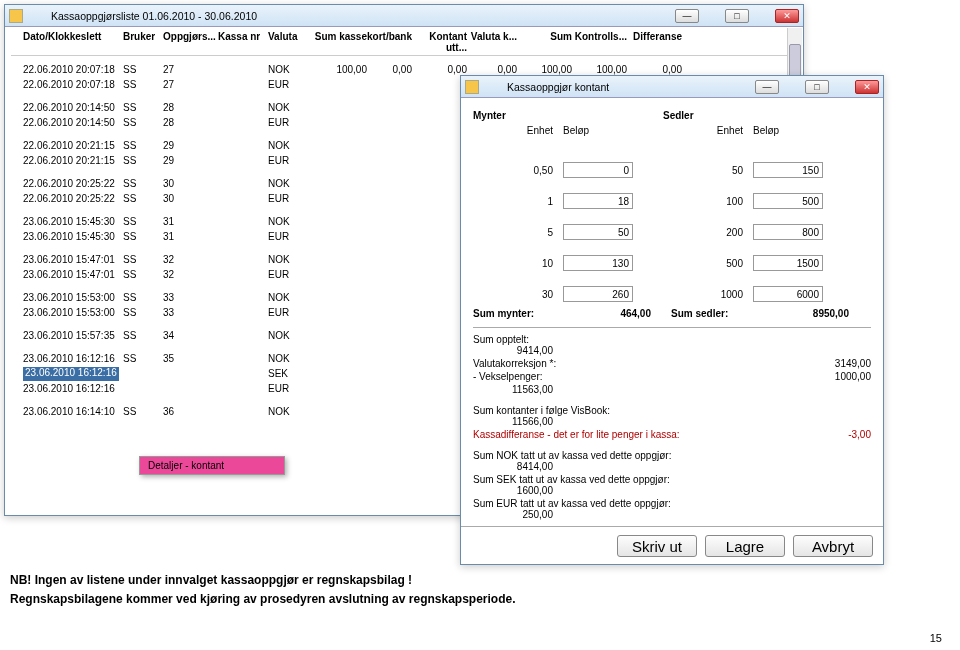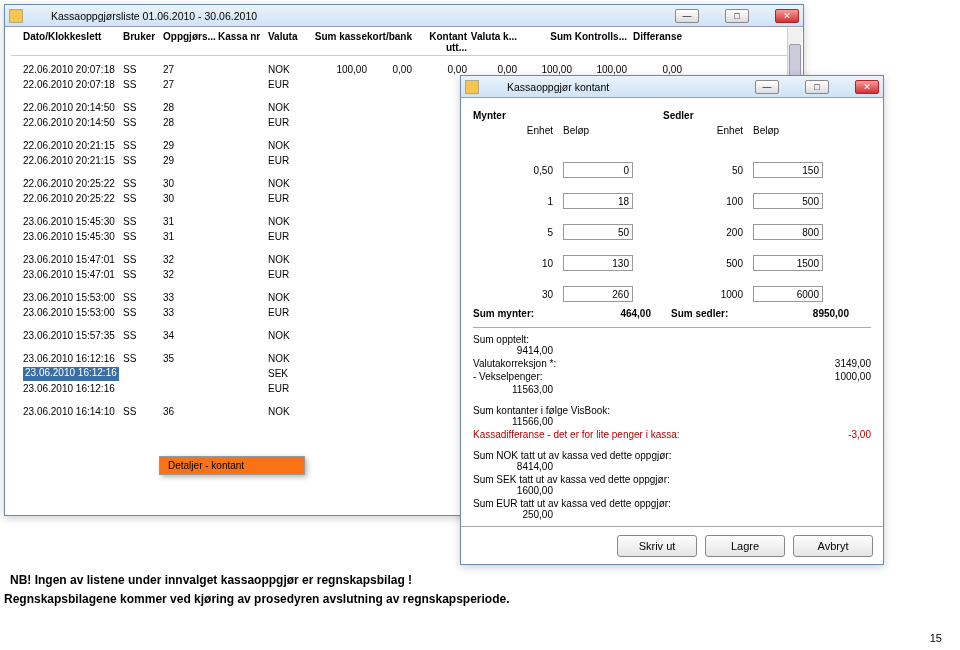--- a/index.html
+++ b/index.html
@@ -23,21 +23,21 @@
   .c-kassa { width: 50px; }
   .c-valuta { width: 44px; }
   .c-sumk { width: 55px; text-align: right; }
   .c-kort { width: 45px; text-align: right; }
   .c-kont { width: 55px; text-align: right; }
   .c-vk { width: 50px; text-align: right; }
   .c-sum { width: 55px; text-align: right; }
   .c-kontr { width: 55px; text-align: right; }
   .c-diff { width: 55px; text-align: right; }
   .selrow { background: #3a6ea5; color: #fff; height: 14px; padding: 0 2px; display: inline-block; }
-  .context-menu { position: absolute; left: 134px; top: 429px; background: #f97316; border: 1px solid #999; box-shadow: 2px 2px 5px rgba(0,0,0,.3); padding: 3px 60px 3px 8px; font-size: 10px; margin-left: 20px; }
+  .context-menu { position: absolute; left: 134px; top: 429px; background: #ec4899; border: 1px solid #999; box-shadow: 2px 2px 5px rgba(0,0,0,.3); padding: 3px 60px 3px 8px; font-size: 10px; }
   .scrollbar-v { position: absolute; right: 1px; top: 23px; bottom: 1px; width: 15px; background: #f0f0f0; border-left: 1px solid #ccc; }
   .scrollbar-v .thumb { position: absolute; left: 1px; right: 1px; top: 16px; height: 40px; background: #ccd; border: 1px solid #99a; border-radius: 2px; }
   .panel { padding: 8px 12px 0; font-size: 10px; }
   .sect-head { display: flex; font-weight: bold; margin: 4px 0 4px; }
   .sect-head .h1 { width: 190px; }
   .sect-head .h2 { width: 180px; }
   .subhead { display: flex; margin-bottom: 14px; }
   .subhead .col-left { width: 190px; display: flex; }
   .subhead .col-right { width: 190px; display: flex; }
   .subhead .lbl1 { width: 90px; text-align: right; padding-right: 10px; }
@@ -49,23 +49,23 @@
   .totals-row { display: flex; margin: 6px 0 8px; font-weight: bold; }
   .totals-row .lab { width: 100px; }
   .totals-row .val { width: 78px; text-align: right; }
   .summary { border-top: 1px solid #aaa; padding-top: 6px; }
   .sline { display: flex; margin-bottom: 2px; }
   .sline .slab { flex: 1; }
   .sline .sval { width: 80px; text-align: right; }
   .sline.bold { font-weight: normal; flex-direction: column; }
   .sline.red { color: #b00000; }
   .btnbar { border-top: 1px solid #aaa; margin-top: 6px; padding: 8px 10px; display: flex; justify-content: flex-end; gap: 8px; }
-  .btn { width: 80px; height: 22px; background: linear-gradient(#fdfdfd,#e5e5e5); border: 1px solid #888; border-radius: 3px; font-size: 11px; cursor: pointer; }
+  .btn { width: 80px; height: 22px; background: linear-gradient(#fdfdfd,#e5e5e5); border: 1px solid #888; border-radius: 3px; font-size: 15px; cursor: pointer; }
   .note { position: absolute; left: 10px; top: 573px; font-size: 12px; font-weight: bold; }
-  .note2 { position: absolute; left: 4px; top: 592px; font-size: 12px; font-weight: bold; }
+  .note2 { position: absolute; left: 10px; top: 592px; font-size: 12px; font-weight: bold; }
   .pagenum { position: absolute; right: 18px; bottom: 6px; font-size: 11px; }
 </style>
 </head>
 <body>
 
 <div class="window window1">
   <div class="titlebar">
     <span class="icon"></span>
     <span>Kassaoppgjørsliste 01.06.2010 - 30.06.2010</span>
     <span class="spacer"></span>

